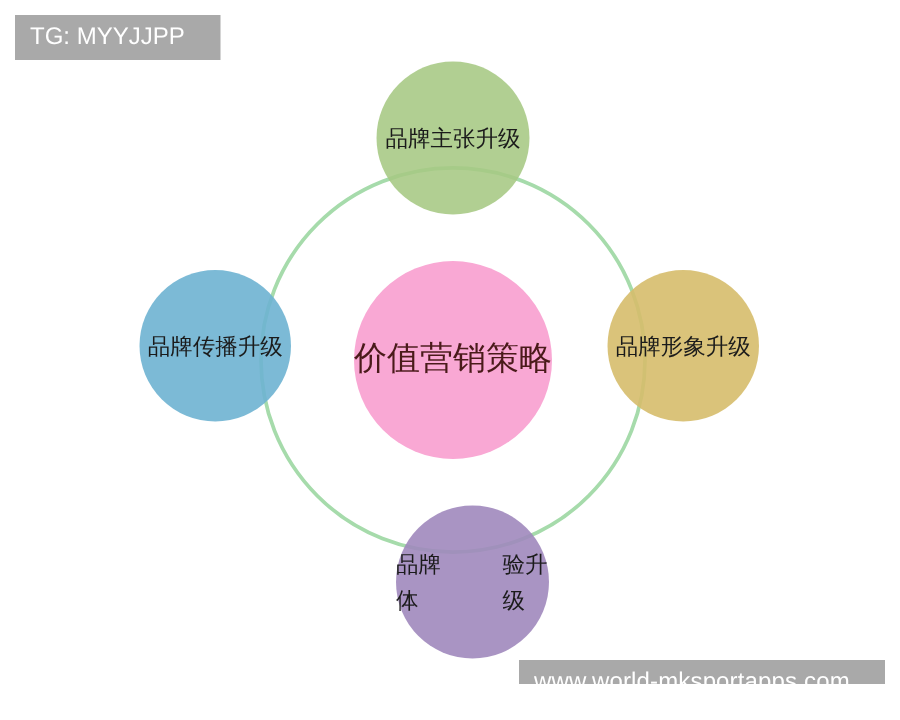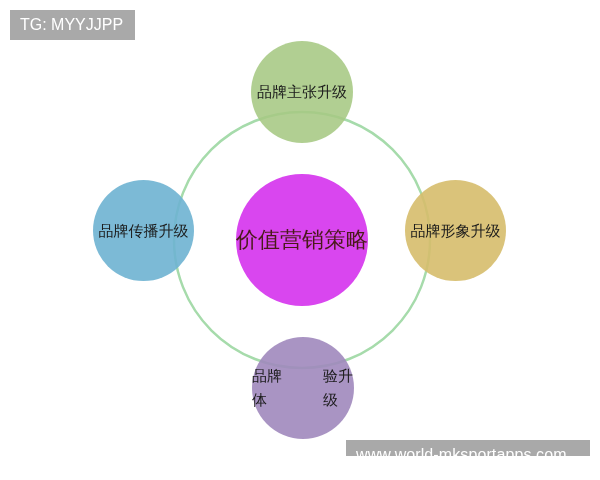--- a/index.html
+++ b/index.html
@@ -1,53 +1,53 @@
 <!DOCTYPE html>
 <html><head>
 <meta charset="utf-8">
 <style>
   html, body { margin:0; padding:0; }
   body { width:600px; height:480px; background:#ffffff; position:relative; overflow:hidden;
          font-family: "DejaVu Sans", sans-serif; }
   .tag { position:absolute; background:#a9a9a9; color:#ffffff; font-family:"Liberation Sans", sans-serif;
          font-size:16px; line-height:30px; padding:0 10px; box-sizing:border-box; }
-  #tg { left:10px; top:10px; width:125px; height:30px; }
+  #tg { left:10px; top:10px; width:137px; height:30px; }
   #site { left:346px; top:440px; width:244px; height:16px; font-size:16px; letter-spacing:0.1px; }
   svg { position:absolute; left:0; top:0; }
   .node { position:absolute; border-radius:50%; display:flex; flex-direction:row;
           align-items:center; justify-content:center; color:#1b1b1b; font-size:15px; line-height:24px; }
   .center-node { color:#4a1a1a; font-size:22px; line-height:34px; font-family:"DejaVu Serif", serif; }
 </style>
 </head>
 <body>
 
 <div id="tg" class="tag">TG: MYYJJPP</div>
 
 <svg width="600" height="480">
   <circle cx="302" cy="240" r="128" fill="none" stroke="#a6dbab" stroke-width="2.5"></circle>
 </svg>
 
-<div class="node center-node" style="left:236px; top:174px; width:132px; height:132px; background:#d946ef;">
+<div class="node center-node" style="left:236px; top:174px; width:132px; height:132px; background:#f9a8d4;">
   <span>价值营</span>
   <span>销策略</span>
 </div>
 
 <div class="node" style="left:251px; top:41px; width:102px; height:102px; background:rgba(166,200,131,0.88);">
   <span>品牌主</span>
   <span>张升级</span>
 </div>
 
 <div class="node" style="left:93px; top:180px; width:101px; height:101px; background:rgba(110,178,210,0.9);">
   <span>品牌传</span>
   <span>播升级</span>
 </div>
 
 <div class="node" style="left:405px; top:180px; width:101px; height:101px; background:rgba(214,188,108,0.9);">
   <span>品牌形</span>
   <span>象升级</span>
 </div>
 
-<div class="node" style="left:252px; top:337px; width:102px; height:102px; background:rgba(160,136,188,0.9);gap:40px;">
+<div class="node" style="left:264px; top:337px; width:102px; height:102px; background:rgba(160,136,188,0.9);gap:40px;">
   <span>品牌体</span>
   <span>验升级</span>
 </div>
 
 <div id="site" class="tag">www.world-mksportapps.com</div>
 
 </body></html>

